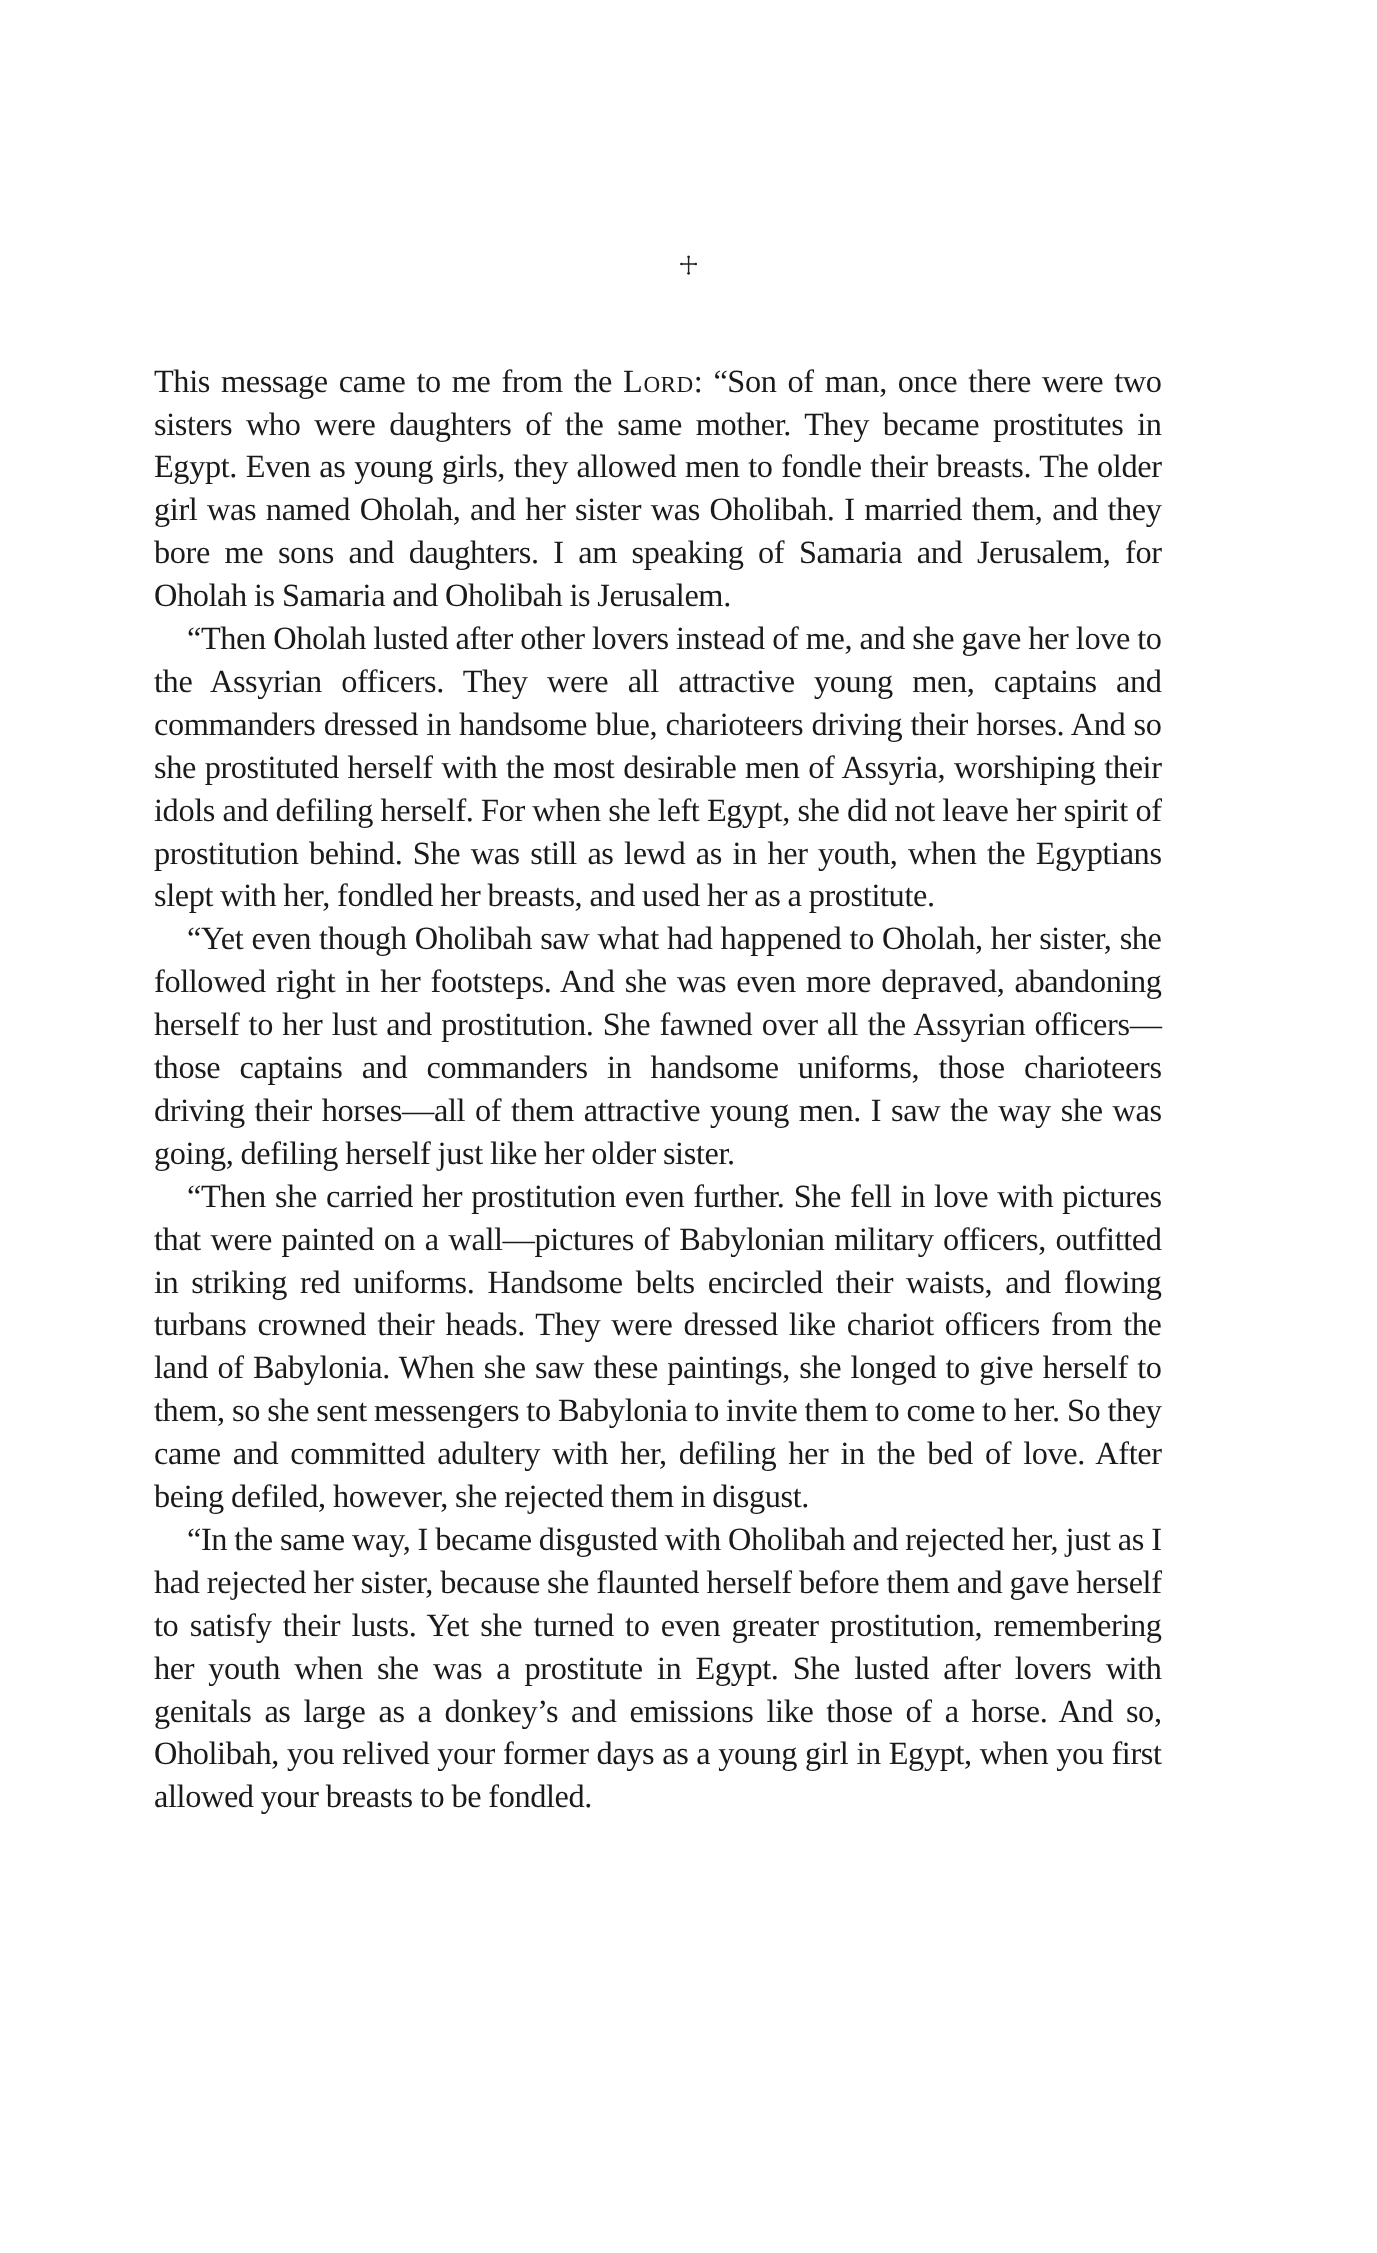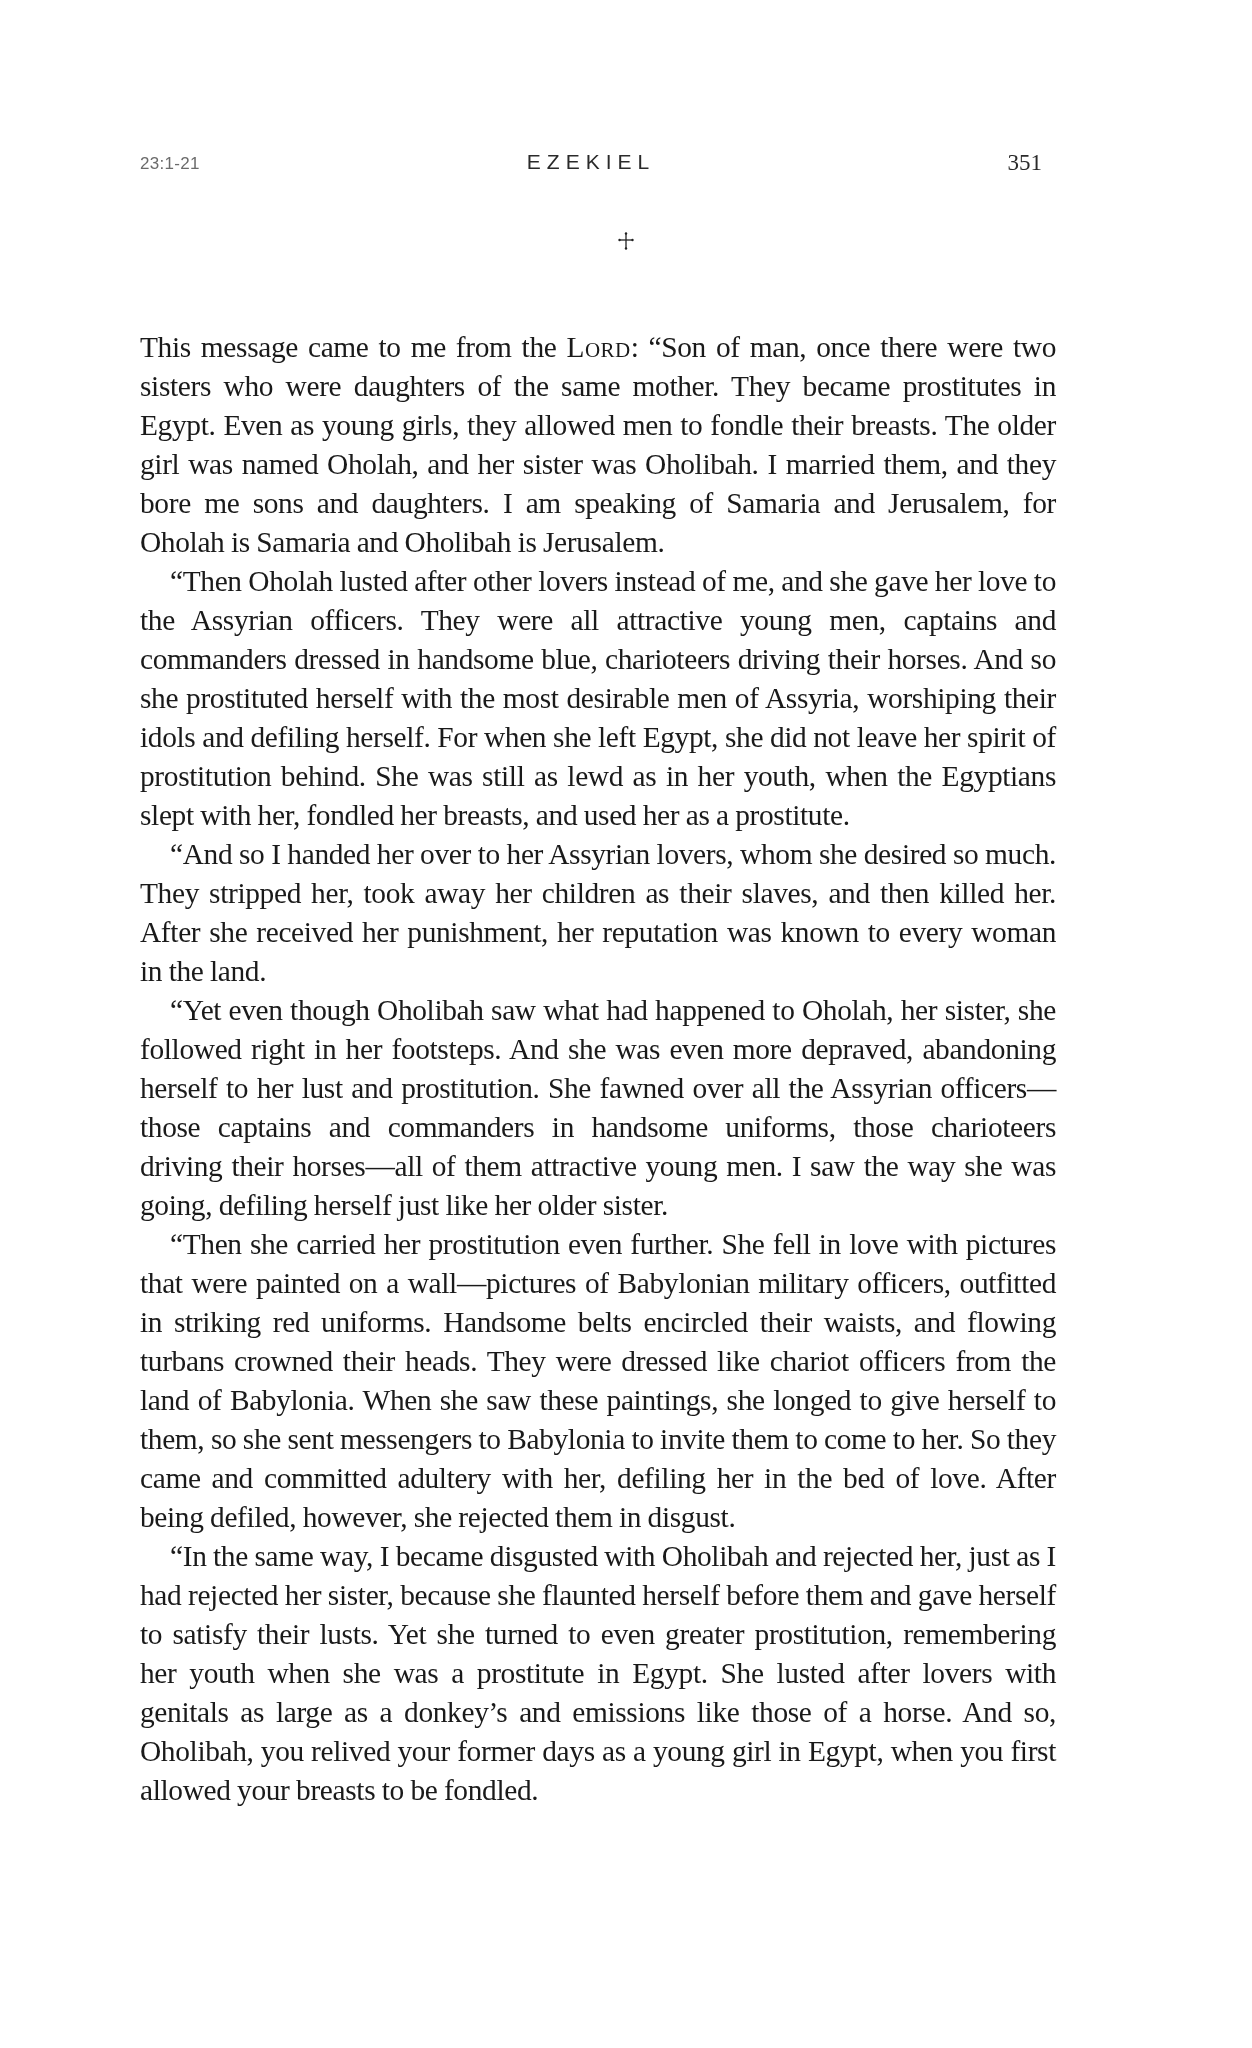--- a/index.html
+++ b/index.html
@@ -91,39 +91,33 @@
     .smallcaps {
       font-variant: small-caps;
       letter-spacing: 0.5px;
     }
   </style>
 </head>
 <body>
 
 <div class="page">
 
-  <div class="running-head">
-    <span class="rh-ref">23:1-21</span>
-    <span class="rh-book">EZEKIEL</span>
-    <span class="rh-page">351</span>
-  </div>
 
   <div class="ornament">
     <svg width="16" height="18" viewBox="0 0 16 18">
       <line x1="8" y1="1" x2="8" y2="17" stroke="#222" stroke-width="1.3"></line>
       <line x1="1" y1="8" x2="15" y2="8" stroke="#222" stroke-width="1.3"></line>
       <circle cx="8" cy="1.5" r="1.2" fill="#222"></circle>
       <circle cx="8" cy="16.5" r="1.2" fill="#222"></circle>
       <circle cx="1.5" cy="8" r="1.2" fill="#222"></circle>
       <circle cx="14.5" cy="8" r="1.2" fill="#222"></circle>
     </svg>
   </div>
 
   <div class="body-text">
     <p class="first"><span>This message came to me from the </span><span class="smallcaps">Lord</span><span>: “Son of man, once there were two sisters who were daughters of the same mother. They became pros­titutes in Egypt. Even as young girls, they allowed men to fondle their breasts. The older girl was named Oholah, and her sister was Oholibah. I married them, and they bore me sons and daughters. I am speaking of Samaria and Jerusalem, for Oholah is Samaria and Oholibah is Jerusalem.</span></p>
     <p>“Then Oholah lusted after other lovers instead of me, and she gave her love to the Assyrian officers. They were all attractive young men, captains and commanders dressed in handsome blue, charioteers driving their horses. And so she prostituted herself with the most desirable men of As­syria, worshiping their idols and defiling herself. For when she left Egypt, she did not leave her spirit of prostitution behind. She was still as lewd as in her youth, when the Egyptians slept with her, fondled her breasts, and used her as a prostitute.</p>
-    <p>“And so I handed her over to her Assyrian lovers, whom she desired so much. They stripped her, took away her children as their slaves, and then killed her. After she received her punishment, her reputation was known to every woman in the land.</p>
     <p>“Yet even though Oholibah saw what had happened to Oholah, her sis­ter, she followed right in her footsteps. And she was even more depraved, abandoning herself to her lust and prostitution. She fawned over all the As­syrian officers—those captains and commanders in handsome uniforms, those charioteers driving their horses—all of them attractive young men. I saw the way she was going, defiling herself just like her older sister.</p>
     <p>“Then she carried her prostitution even further. She fell in love with pictures that were painted on a wall—pictures of Babylonian military of­ficers, outfitted in striking red uniforms. Handsome belts encircled their waists, and flowing turbans crowned their heads. They were dressed like chariot officers from the land of Babylonia. When she saw these paintings, she longed to give herself to them, so she sent messengers to Babylonia to invite them to come to her. So they came and committed adultery with her, defiling her in the bed of love. After being defiled, however, she re­jected them in disgust.</p>
     <p>“In the same way, I became disgusted with Oholibah and rejected her, just as I had rejected her sister, because she flaunted herself before them and gave herself to satisfy their lusts. Yet she turned to even greater pros­titution, remembering her youth when she was a prostitute in Egypt. She lusted after lovers with genitals as large as a donkey’s and emissions like those of a horse. And so, Oholibah, you relived your former days as a young girl in Egypt, when you first allowed your breasts to be fondled.</p>
   </div>
 
 </div>
 
 </body></html>

